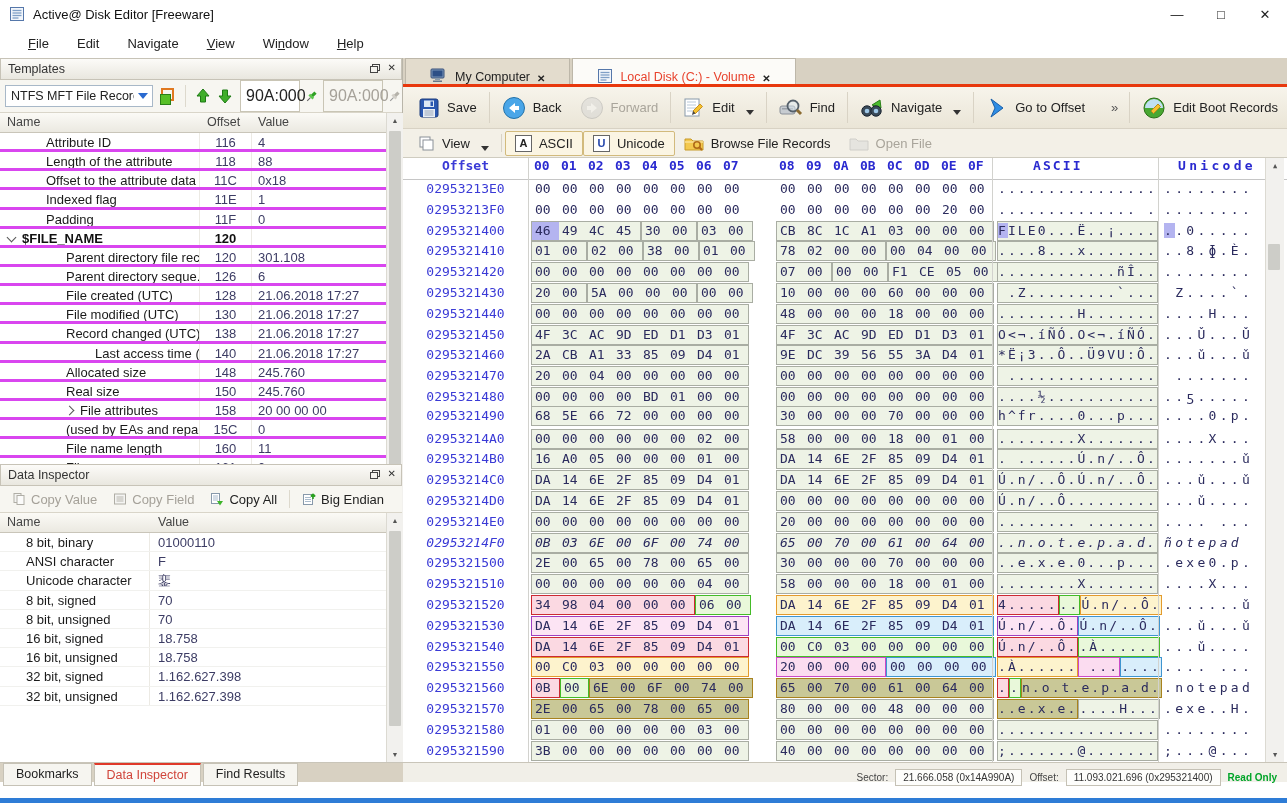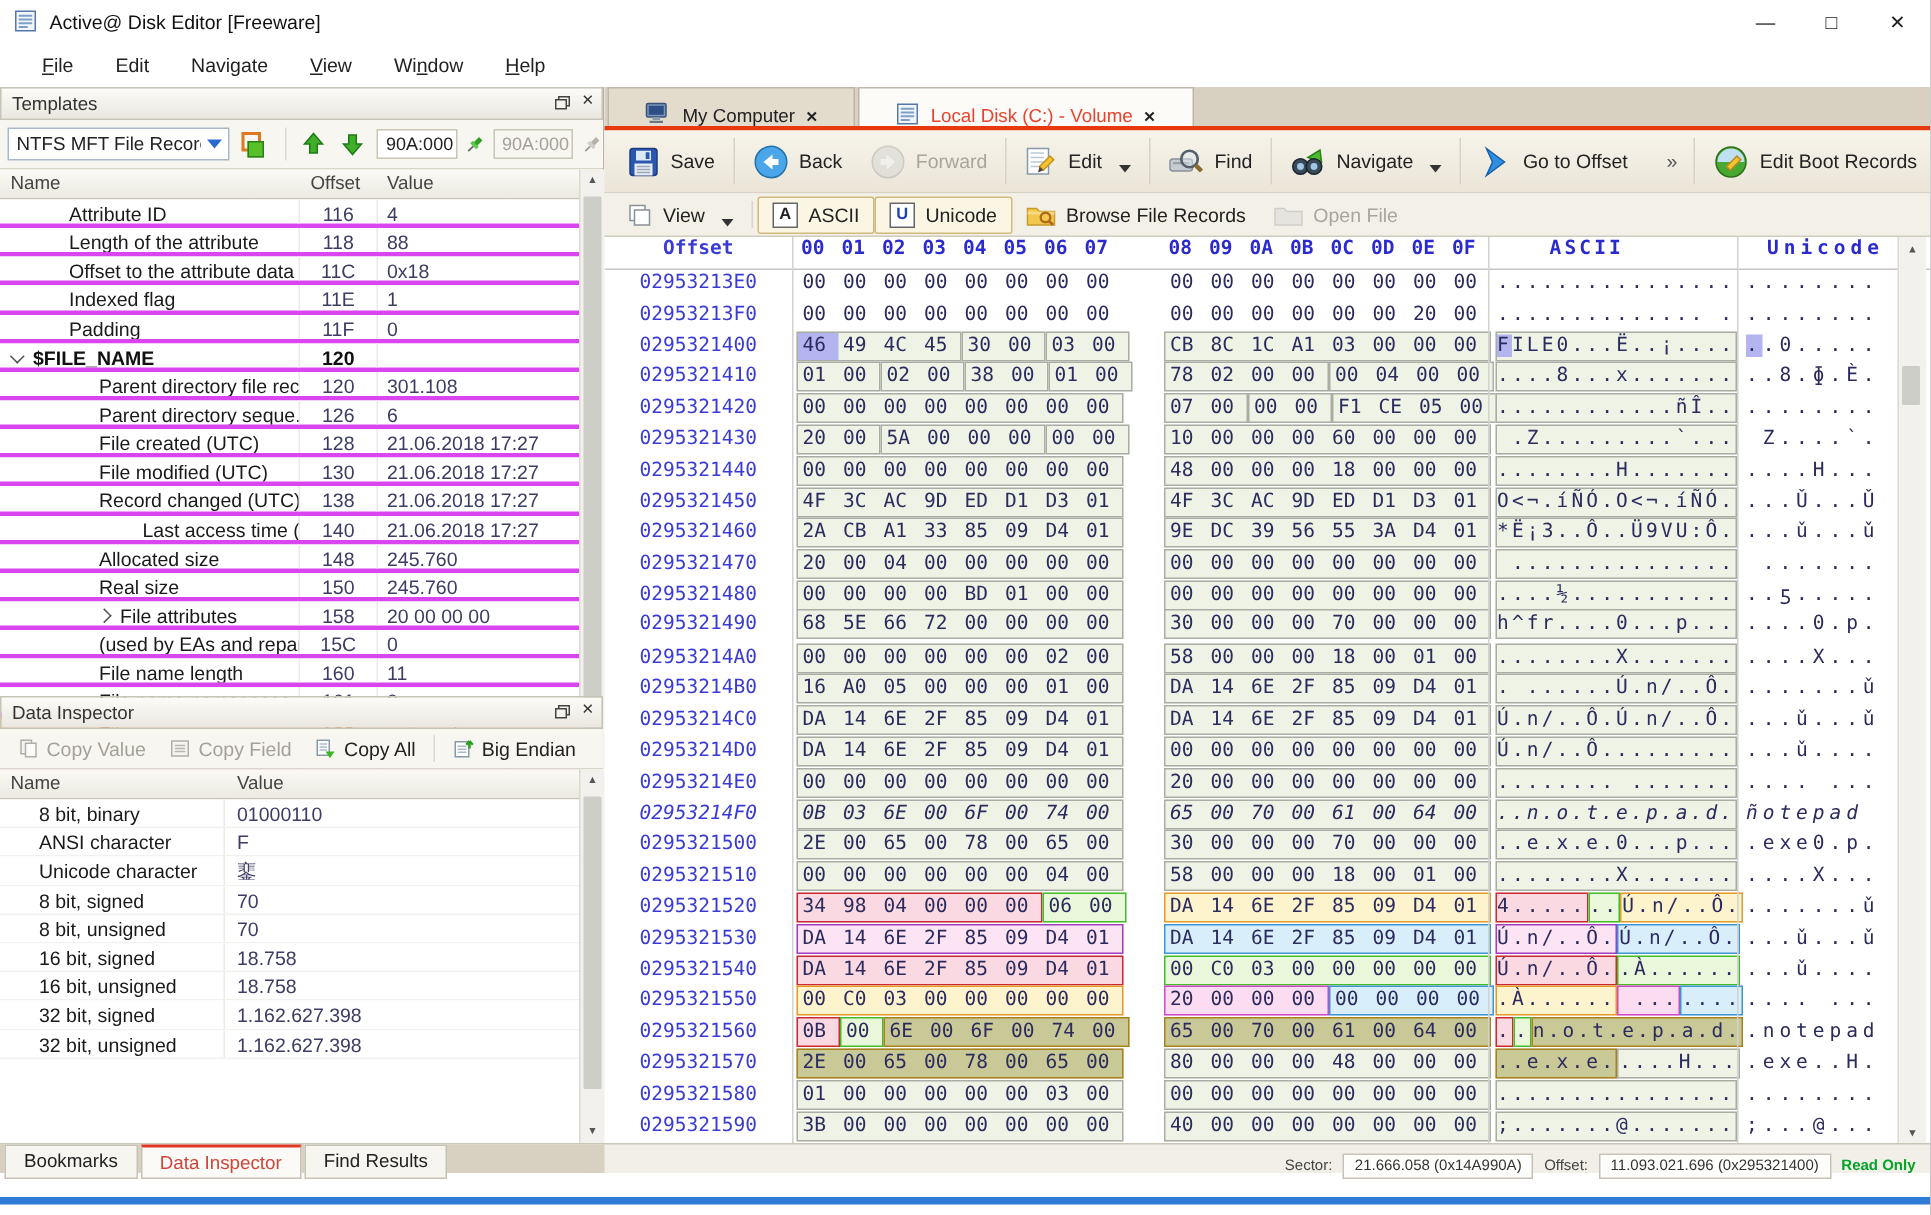--- a/index.html
+++ b/index.html
@@ -25,21 +25,21 @@
   .tpl-toolbar{position:absolute;left:0;top:22px;width:100%;height:33px;background:#f7f6f1;border-bottom:1px solid #d9d5c9;display:flex;align-items:center;padding-left:5px;box-sizing:border-box;}
   .combo{width:148px;height:22px;background:#fff;border:1px solid #a8b8c8;display:flex;align-items:center;box-sizing:border-box;}
   .combo .ctext{flex:1;padding-left:5px;font-size:12.5px;white-space:nowrap;overflow:hidden;}
   .combo .carr{width:18px;height:100%;display:flex;align-items:center;justify-content:center;}
   .tri-down{width:0;height:0;border-left:5px solid transparent;border-right:5px solid transparent;border-top:6px solid #2a6ad0;}
   .sq-icon{position:relative;width:17px;height:17px;display:inline-block;margin:0 8px 0 8px;}
   .sq-icon:before{content:"";position:absolute;left:0;top:0;width:9px;height:9px;border:2px solid #e07820;}
   .sq-icon:after{content:"";position:absolute;right:0;bottom:0;width:9px;height:9px;background:#58c028;border:1px solid #2a8018;}
   .tbl-sep{width:1px;height:22px;background:#ddd9cd;margin:0 6px;}
   .arrbtn{width:22px;height:22px;display:flex;align-items:center;justify-content:center;margin:0 3px;}
-  .pinfield{width:60px;height:20px;border:1px solid #c9c5b5;background:#fff;font-size:12px;display:flex;align-items:center;padding-left:5px;box-sizing:border-box;margin:11px 4px;}
+  .pinfield{width:60px;height:32px;border:1px solid #c9c5b5;background:#fff;font-size:16px;display:flex;align-items:center;padding-left:5px;box-sizing:border-box;margin:11px 4px;}
   .pinfield.dis{color:#a5a199;background:#f7f6f1;}
   .pinbtn{width:18px;height:20px;display:flex;align-items:center;justify-content:center;}
   
   .ttable-h{position:absolute;left:0;top:55px;width:100%;height:20px;background:linear-gradient(#fbfaf6,#ebe9e1);border-bottom:1px solid #c9c5b9;box-sizing:border-box;font-size:12.5px;color:#444;}
   .ttable-h span{position:absolute;top:2px;}
   #tplrows{position:absolute;left:0;top:75px;width:386px;height:383px;background:#fff;overflow:hidden;}
   .trow{position:relative;width:100%;height:19.15px;line-height:19px;border-bottom:3px solid #d946ef;box-sizing:border-box;background:#fff;}
   .trow .cn{position:absolute;left:0;top:0;width:200px;height:100%;overflow:hidden;white-space:nowrap;color:#1a1a1a;border-right:1px solid #eceae4;box-sizing:border-box;}
   .trow .co{position:absolute;left:200px;top:0;width:52px;height:100%;text-align:center;color:#3c3c64;border-right:1px solid #eceae4;box-sizing:border-box;}
   .trow .cv{position:absolute;left:252px;top:0;width:134px;height:100%;padding-left:6px;color:#3c3c64;overflow:hidden;white-space:nowrap;box-sizing:border-box;}

